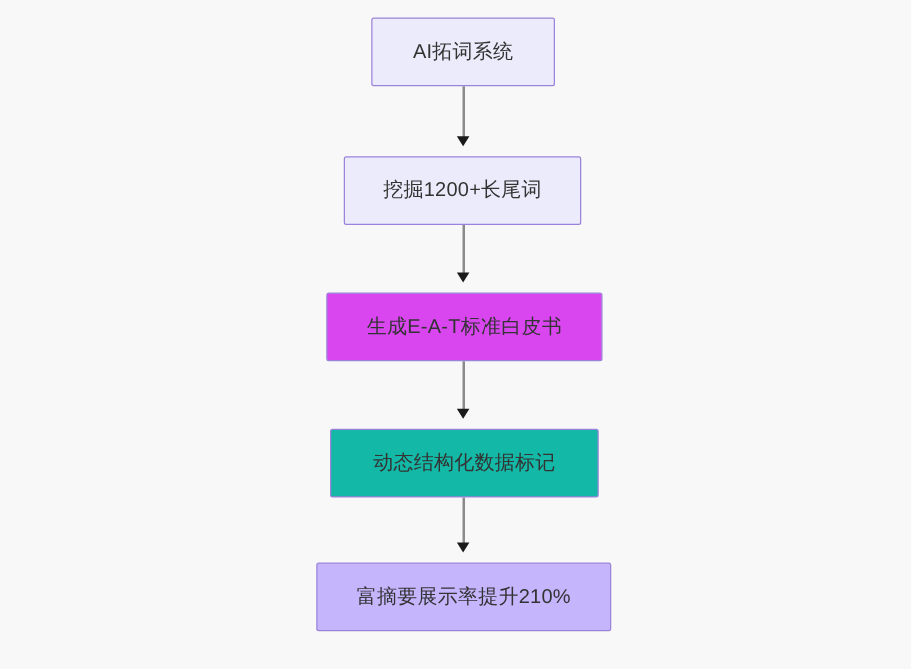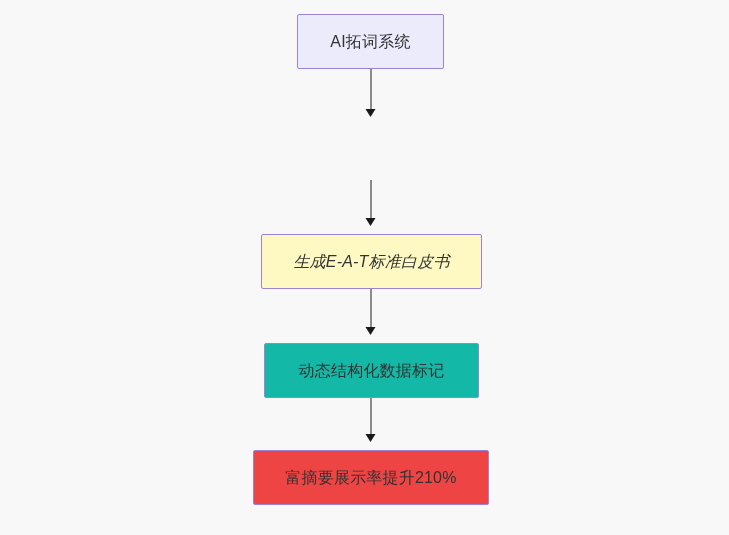--- a/index.html
+++ b/index.html
@@ -88,26 +88,29 @@
   </div>
   <div class="edge" style="left: 371px; top: 398px; height: 44px;">
     <div class="edge-line" style="height: 37px; background: rgb(139, 139, 139);"></div>
     <div class="edge-head" style="top: 36px; border-top-color: rgb(26, 26, 26);"></div>
   </div>
 
   <div class="node" style="left: 297px; top: 14px; width: 147px; height: 55px; background: rgb(236, 235, 251); border-color: rgb(156, 131, 218); color: rgb(51, 51, 51);">
     <span class="node-label">AI拓词系统</span>
   </div>
 
+  <div class="node" style="left: 275px; top: 125px; width: 190px; height: 55px; background: rgb(236, 235, 251); border-color: rgb(156, 131, 218); color: rgb(51, 51, 51);">
+    <span class="node-label">挖掘1200+长尾词</span>
+  </div>
 
-  <div class="node" style="left: 261px; top: 234px; width: 221px; height: 55px; background: #fef9c3; border-color: rgb(156, 131, 218); color: rgb(51, 51, 51); font-style: italic;">
+  <div class="node" style="left: 261px; top: 234px; width: 221px; height: 55px; background: #d946ef; border-color: rgb(156, 131, 218); color: rgb(51, 51, 51);">
     <span class="node-label">生成E-A-T标准白皮书</span>
   </div>
 
   <div class="node" style="left: 264px; top: 343px; width: 215px; height: 55px; background: #14b8a6; border-color: rgb(156, 131, 218); color: rgb(51, 51, 51);">
     <span class="node-label">动态结构化数据标记</span>
   </div>
 
-  <div class="node" style="left: 253px; top: 450px; width: 236px; height: 55px; background: #ef4444; border-color: rgb(156, 131, 218); color: rgb(51, 51, 51);">
+  <div class="node" style="left: 253px; top: 450px; width: 236px; height: 55px; background: #c4b5fd; border-color: rgb(156, 131, 218); color: rgb(51, 51, 51);">
     <span class="node-label">富摘要展示率提升210%</span>
   </div>
 
 </div>
 
 </body></html>

